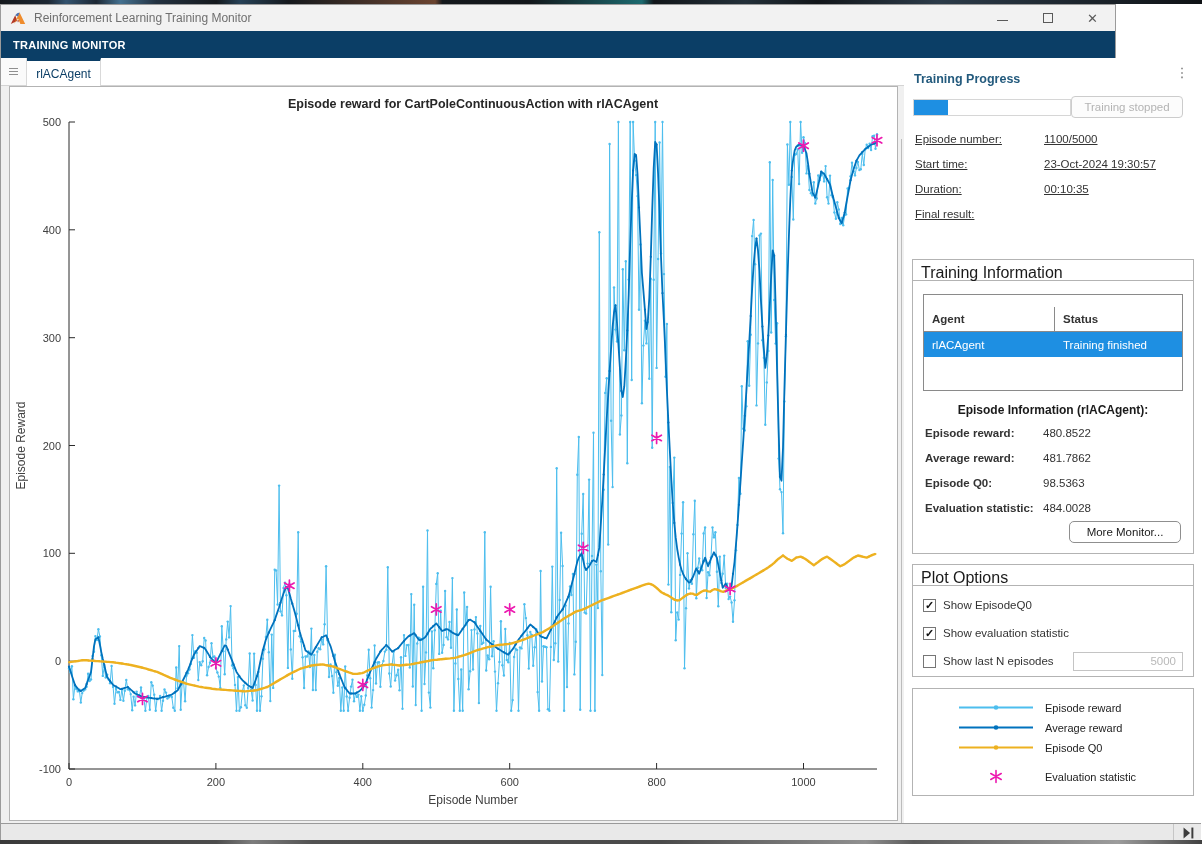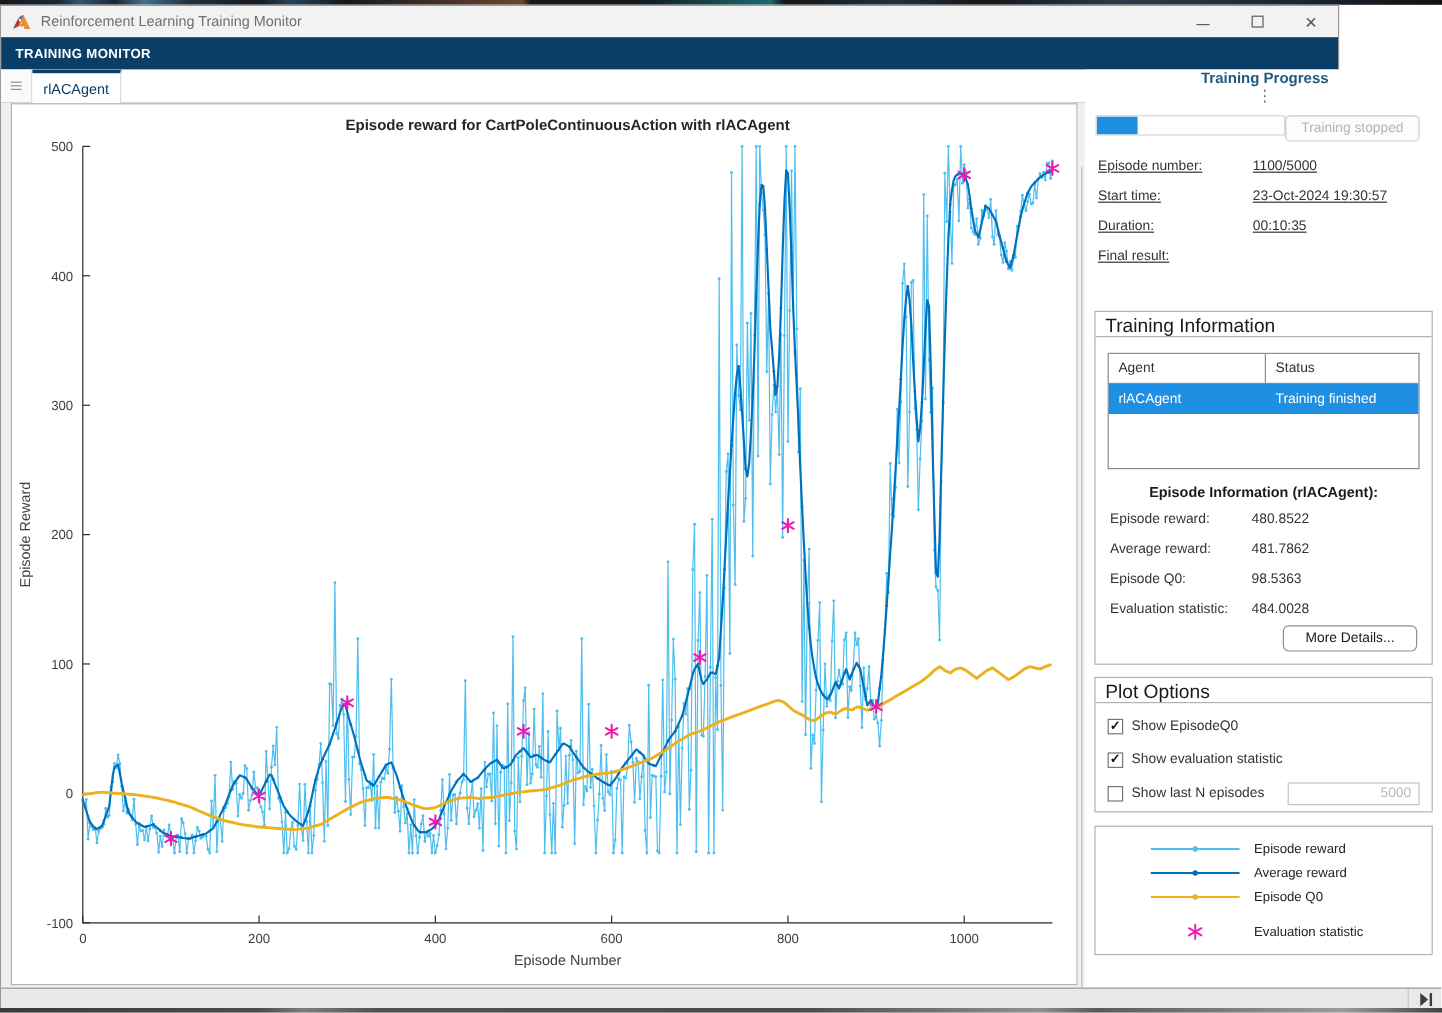--- a/index.html
+++ b/index.html
@@ -28,52 +28,52 @@
   
   .toolstrip{height:27px;background:#0b3e66;color:#fff;display:flex;align-items:center;padding-left:12px;font-size:11px;font-weight:bold;letter-spacing:.3px;}
 
   
   .tabbar{height:28px;background:#fff;border-bottom:1px solid #d4d4d4;display:flex;position:relative;}
   .grip{width:26px;height:27px;border-right:1px solid #d9d9d9;display:flex;flex-direction:column;align-items:center;justify-content:center;gap:2px;background:#fafafa;}
   .grip i{display:block;width:9px;border-top:1px solid #8f8f8f;}
   .tab{width:74px;height:28px;background:#fff;border-top:3px solid #0b3e66;border-right:1px solid #d9d9d9;color:#0b3e66;font-size:12px;display:flex;align-items:center;justify-content:center;}
   .tab-spacer{flex:1;}
   .dots-btn{width:24px;height:27px;display:flex;align-items:center;justify-content:center;color:#6e6e6e;font-size:13px;}
-  .right-head{position:absolute;left:903px;top:0;width:298px;height:28px;background:#fff;display:flex;align-items:center;justify-content:space-between;padding:0 8px 0 10px;flex-direction:column;}
+  .right-head{position:absolute;left:903px;top:0;width:298px;height:28px;background:#fff;display:flex;align-items:flex-end;justify-content:space-between;padding:0 8px 0 10px;}
   .right-head .rh-title{font-size:12.5px;font-weight:bold;color:#235a7d;}
 
   
   .main{position:absolute;top:81px;left:0;width:1200px;height:737px;background:#f0f0f0;}
   .vdivider{position:absolute;left:900px;top:53px;width:1px;height:765px;background:#bcbcbc;}
   .chart-panel{position:absolute;left:8px;top:0;width:889px;height:735px;background:#fff;border:1px solid #b3b3b3;}
   .chart-panel svg{display:block;}
 
   .right-panel{position:absolute;left:903px;top:0;width:298px;height:737px;background:#fff;font-size:11.5px;color:#333;}
-  .progress-row{display:flex;align-items:flex-start;gap:0;margin:10px 10px 0 9px;}
+  .progress-row{display:flex;align-items:center;gap:0;margin:10px 10px 0 9px;}
   .pbar{width:158px;height:17px;background:#fff;border:1px solid #d6d6d6;overflow:hidden;}
   .pfill{height:100%;background:#1e8fe2;}
   .stop-btn{width:112px;height:22px;border:1px solid #cccccc;border-radius:4px;color:#b4b4b4;font-size:11.5px;background:#fcfcfc;display:flex;align-items:center;justify-content:center;}
   .details{margin:14px 10px 0 11px;text-decoration:underline;}
   .drow{display:flex;margin-bottom:11px;line-height:14px;}
   .dlabel{width:129px;flex:0 0 auto;}
   .dvalue{width:160px;}
 
   .box{position:absolute;left:8px;width:282px;border:1px solid #b3b3b3;background:#fff;}
   .box-header{height:21px;border-bottom:1px solid #b3b3b3;font-weight:normal;font-size:16px;color:#1a1a1a;padding:4px 8px 0 8px;}
   .ti-box{top:173px;height:295px;}
   .agent-table{margin:13px 10px 0 10px;border:1px solid #8a8a8a;height:97px;background:#fff;}
-  .t-head{display:flex;height:25px;border-bottom:1px solid #8a8a8a;font-weight:normal;align-items:center;}
+  .t-head{display:flex;height:25px;border-bottom:1px solid #8a8a8a;font-weight:bold;align-items:center;margin-top:12px;}
   .t-row{display:flex;height:25px;align-items:center;}
   .t-row.selected{background:#1e8fe2;color:#fff;}
   .cell-agent{width:130px;padding-left:8px;}
   .cell-status{width:128px;padding-left:8px;border-left:1px solid #8a8a8a;align-self:stretch;display:flex;align-items:center;}
   .t-row .cell-status{border-left:1px solid transparent;}
   .ep-head{font-weight:bold;font-size:12px;color:#1a1a1a;margin:12px 12px 10px 12px;text-align:center;}
   .srow{display:flex;margin:0 12px 13px 12px;}
-  .slabel{width:118px;flex:0 0 auto;}
+  .slabel{width:118px;flex:0 0 auto;font-weight:bold;}
   .more-btn{position:absolute;right:12px;bottom:10px;width:112px;height:22px;border:1px solid #8f8f8f;border-radius:5px;background:#fff;font-size:11.5px;color:#1a1a1a;display:flex;align-items:center;justify-content:center;}
 
   .po-box{top:478px;height:113px;}
   .opt-row{display:flex;align-items:center;margin:10px 10px 0 10px;height:18px;}
   .cb{width:13px;height:13px;border:1px solid #767676;background:#fff;margin-right:7px;flex:0 0 auto;
       display:flex;align-items:center;justify-content:center;font-size:11px;line-height:11px;font-weight:bold;color:#111;}
   .cb .mark{display:none;}
   .opt-row.checked .cb .mark{display:block;}
   .n-input{margin-left:auto;width:110px;height:19px;border:1px solid #c4c4c4;color:#b9b9b9;font-size:11.5px;text-align:right;padding-right:6px;background:#fff;font-family:"Liberation Sans",sans-serif;padding-left:36px;}
 
@@ -1047,21 +1047,21 @@
           <div>481.7862</div>
         </div>
         <div class="srow">
           <div class="slabel">Episode Q0:</div>
           <div>98.5363</div>
         </div>
         <div class="srow">
           <div class="slabel">Evaluation statistic:</div>
           <div>484.0028</div>
         </div>
-        <div class="more-btn">More Details...</div>
+        <div class="more-btn">More Monitor...</div>
       </div>
 
       <div class="box po-box">
         <div class="box-header">Plot Options</div>
         <div class="opt-row checked">
           <span class="cb">
               <span class="mark">✓</span>
             </span>
           <span>Show EpisodeQ0</span>
         </div>

